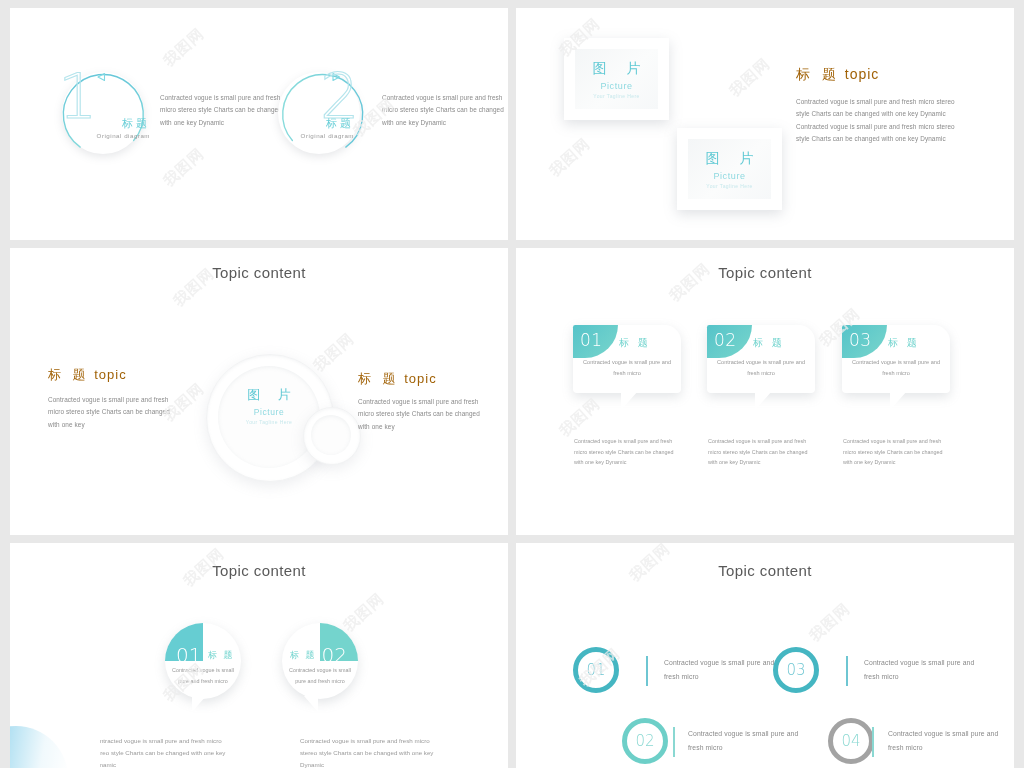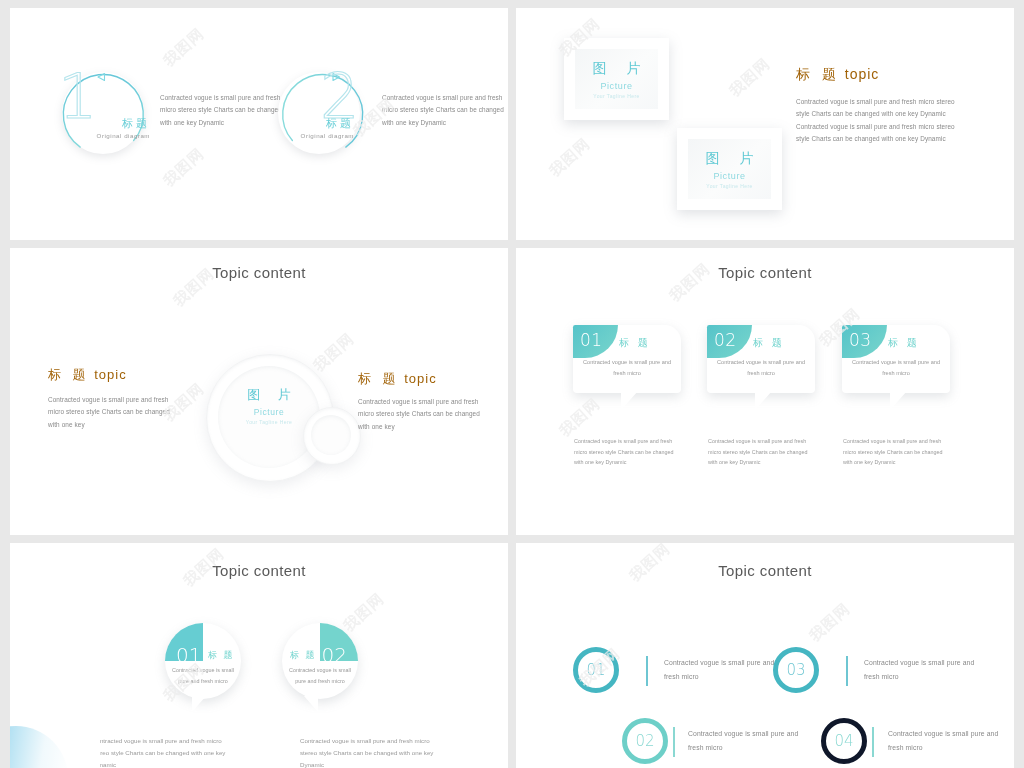--- a/index.html
+++ b/index.html
@@ -379,21 +379,21 @@
     </div>
     <div class="bar6" style="left:330px;top:113px;background:#6ec6d2;"></div>
     <div class="s6-txt body-txt" style="left:348px;top:113px;font-size:6.8px;line-height:2.1;">Contracted vogue is small pure and fresh micro</div>
 
     <div class="ring6" style="left:106px;top:175px;border:5px solid #6dcfc8;">
       <span class="num" style="color:#8ad8d2;">02</span>
     </div>
     <div class="bar6" style="left:157px;top:184px;background:#8ad8d2;"></div>
     <div class="s6-txt body-txt" style="left:172px;top:184px;font-size:6.8px;line-height:2.1;">Contracted vogue is small pure and fresh micro</div>
 
-    <div class="ring6" style="left:305px;top:175px;border:5px solid #0f172a;">
+    <div class="ring6" style="left:312px;top:175px;border:5px solid #a3a3a3;">
       <span class="num" style="color:#8ad8d2;">04</span>
     </div>
     <div class="bar6" style="left:356px;top:184px;background:#8ad8d2;"></div>
     <div class="s6-txt body-txt" style="left:372px;top:184px;font-size:6.8px;line-height:2.1;">Contracted vogue is small pure and fresh micro</div>
 
     <div class="wm">
       <div class="wm-tile" style="left:110px;top:10px;">我图网</div>
       <div class="wm-tile" style="left:60px;top:115px;">我图网</div>
       <div class="wm-tile" style="left:290px;top:70px;">我图网</div>
     </div>

